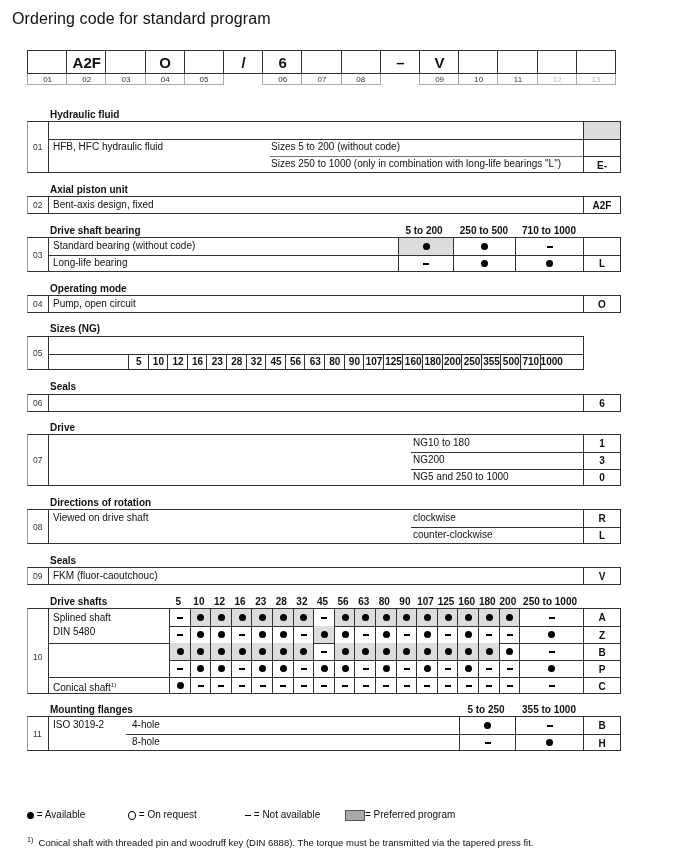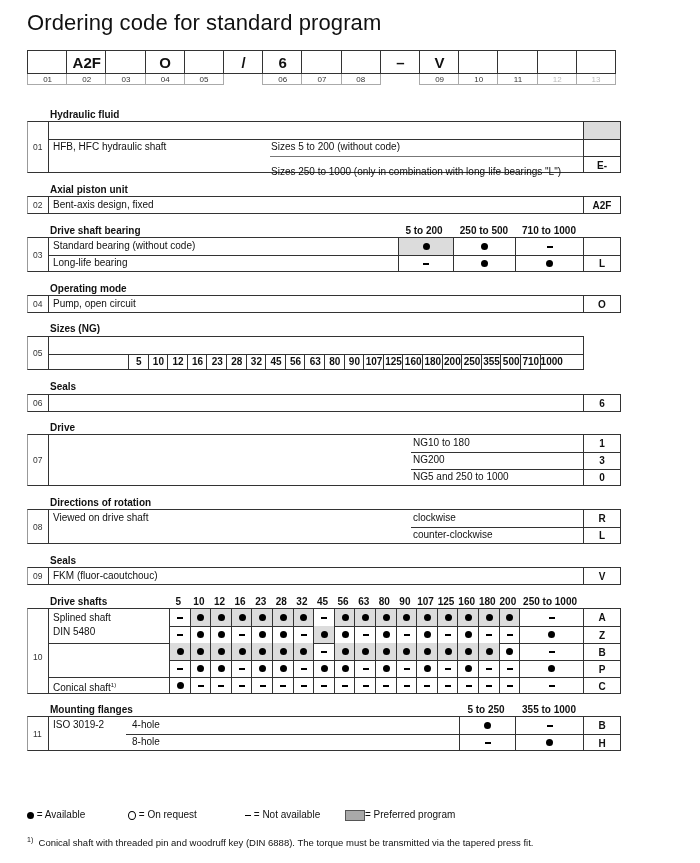--- a/index.html
+++ b/index.html
@@ -1,18 +1,18 @@
 <!DOCTYPE html>
 <html><head>
 <meta charset="utf-8">
 <style>
   html, body { margin:0; padding:0; background:#fff; }
   body { width:700px; height:863px; position:relative; overflow:hidden;
          font-family:"Liberation Sans", sans-serif; color:#111; }
-  .title { position:absolute; left:27px; top:10px; font-size:22px; font-weight:normal; letter-spacing:0.1px; }
+  .title { position:absolute; left:12px; top:10px; font-size:16px; font-weight:normal; letter-spacing:0.1px; }
 
   
   .codestrip { position:absolute; left:27px; top:50px; }
   .cbox { position:absolute; top:0; height:24px; border:1px solid #333; border-right:none; box-sizing:border-box;
           font-weight:bold; font-size:15px; text-align:center; line-height:23px; }
   .cbox.last { border-right:1px solid #333; }
   .cnum { position:absolute; top:24px; height:11px; font-size:8px; color:#333; text-align:center; line-height:11px;
           border-left:1px solid #aaa; border-bottom:1px solid #aaa; box-sizing:border-box; }
   .cnum.lr { border-right:1px solid #aaa; }
   .cnum.dim { color:#bbb; }
@@ -71,24 +71,24 @@
     <div class="cnum dim" style="left:509.6px;width:40.2px;">12</div>
     <div class="cbox last" style="left:548.8000000000001px;width:40.2px;"></div>
     <div class="cnum lr dim" style="left:548.8000000000001px;width:40.2px;">13</div>
   </div>
 
 <div class="sec-title" style="left:50px;top:109px">Hydraulic fluid</div>
 <div class="tbl" style="left:27px;top:121px;width:594px;height:52px;border-left-color:#999">
   <div class="vline" style="left:20px;top:0;height:51px"></div>
   <div class="num" style="left:5px;top:20px">01</div>
   <div class="hline" style="left:20px;top:17px;width:572px"></div>
-  <div class="cell" style="left:25px;top:17px">HFB, HFC hydraulic shaft</div>
+  <div class="cell" style="left:25px;top:17px">HFB, HFC hydraulic fluid</div>
   <div class="cell" style="left:243px;top:17px">Sizes 5 to 200 (without code)</div>
   <div class="hline" style="left:242px;top:34px;width:350px;background:#777"></div>
-  <div class="cell" style="left:243px;top:42px">Sizes 250 to 1000 (only in combination with long-life bearings "L")</div>
+  <div class="cell" style="left:243px;top:34px">Sizes 250 to 1000 (only in combination with long-life bearings "L")</div>
   <div class="code shade" style="left:555px;top:0;width:37px;height:17px"></div>
   <div class="code" style="left:555px;top:17px;width:37px;height:17px;border-top:1px solid #333"></div>
   <div class="code" style="left:555px;top:34px;width:37px;height:16px;line-height:17px;border-top:1px solid #333">E-</div>
 </div>
 
 <div class="sec-title" style="left:50px;top:184px">Axial piston unit</div>
 <div class="tbl" style="left:27px;top:196px;width:594px;height:18px;border-left-color:#999">
   <div class="vline" style="left:20px;top:0;height:17px"></div>
   <div class="num" style="left:5px;top:3px">02</div>
   <div class="cell" style="left:25px;top:0">Bent-axis design, fixed</div>

